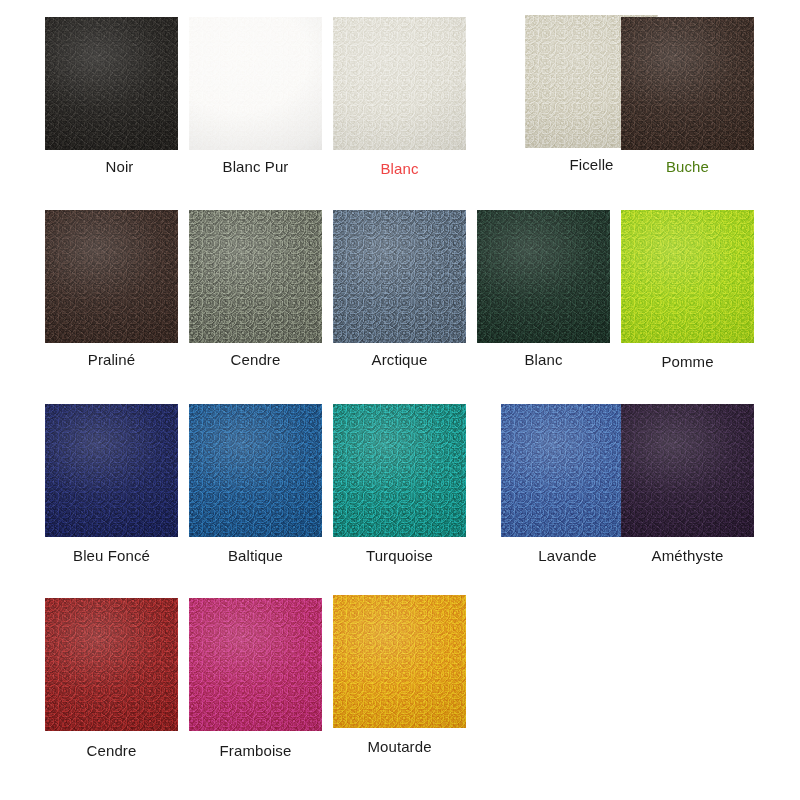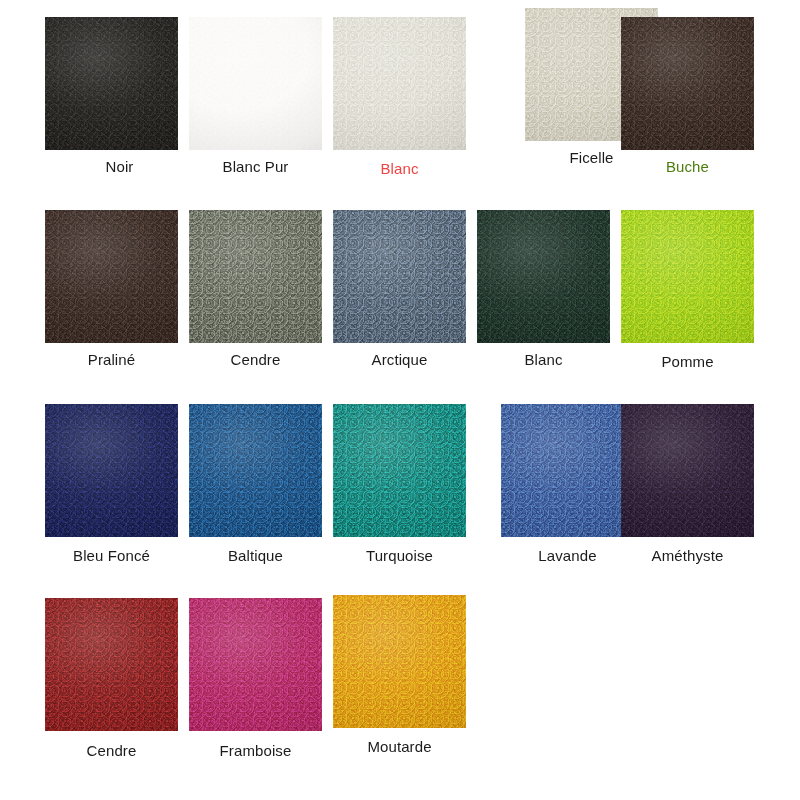--- a/index.html
+++ b/index.html
@@ -98,21 +98,21 @@
       <div class="swatch-label" style="color: rgb(27, 27, 27); margin-top: 8px;">Blanc Pur</div>
     </div>
     <div class="swatch-cell" style="left: 333px; top: 17px;">
       <div class="swatch-chip" title="Blanc" style="background-color: rgb(226, 224, 214); height: 133px; width: 133px;">
         <div class="grain"></div>
         <div class="grain2"></div>
         <div class="sheen"></div>
       </div>
       <div class="swatch-label" style="color: #ef4444; margin-top: 10px;">Blanc</div>
     </div>
-    <div class="swatch-cell" style="left: 477px; top: 8px; padding-left: 48px;">
+    <div class="swatch-cell" style="left: 477px; top: 15px; padding-left: 48px;">
       <div class="swatch-chip" title="Ficelle" style="background-color: rgb(213, 210, 194); height: 133px; width: 133px;">
         <div class="grain"></div>
         <div class="grain2"></div>
         <div class="sheen"></div>
       </div>
       <div class="swatch-label" style="color: rgb(27, 27, 27); margin-top: 8px;">Ficelle</div>
     </div>
     <div class="swatch-cell" style="left: 621px; top: 17px;">
       <div class="swatch-chip" title="Buche" style="background-color: rgb(58, 43, 36); height: 133px; width: 133px;">
         <div class="grain"></div>

